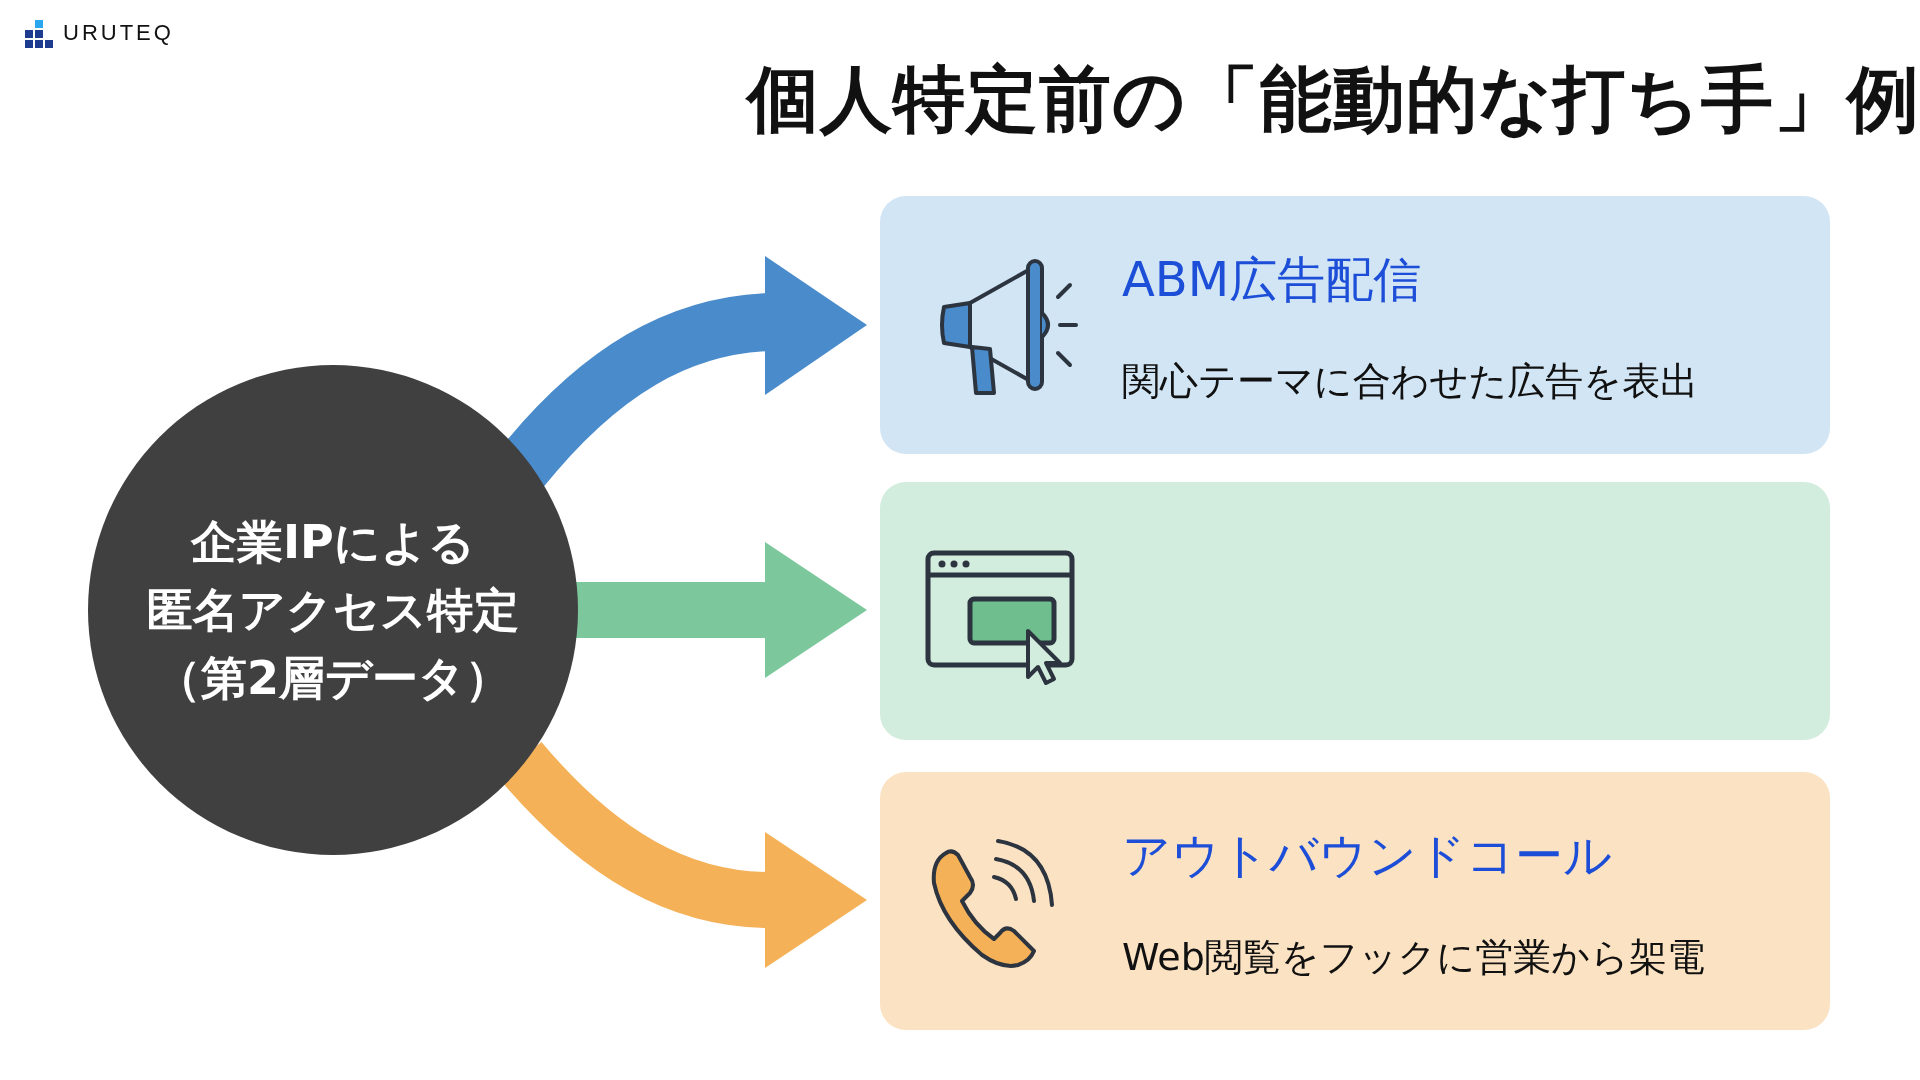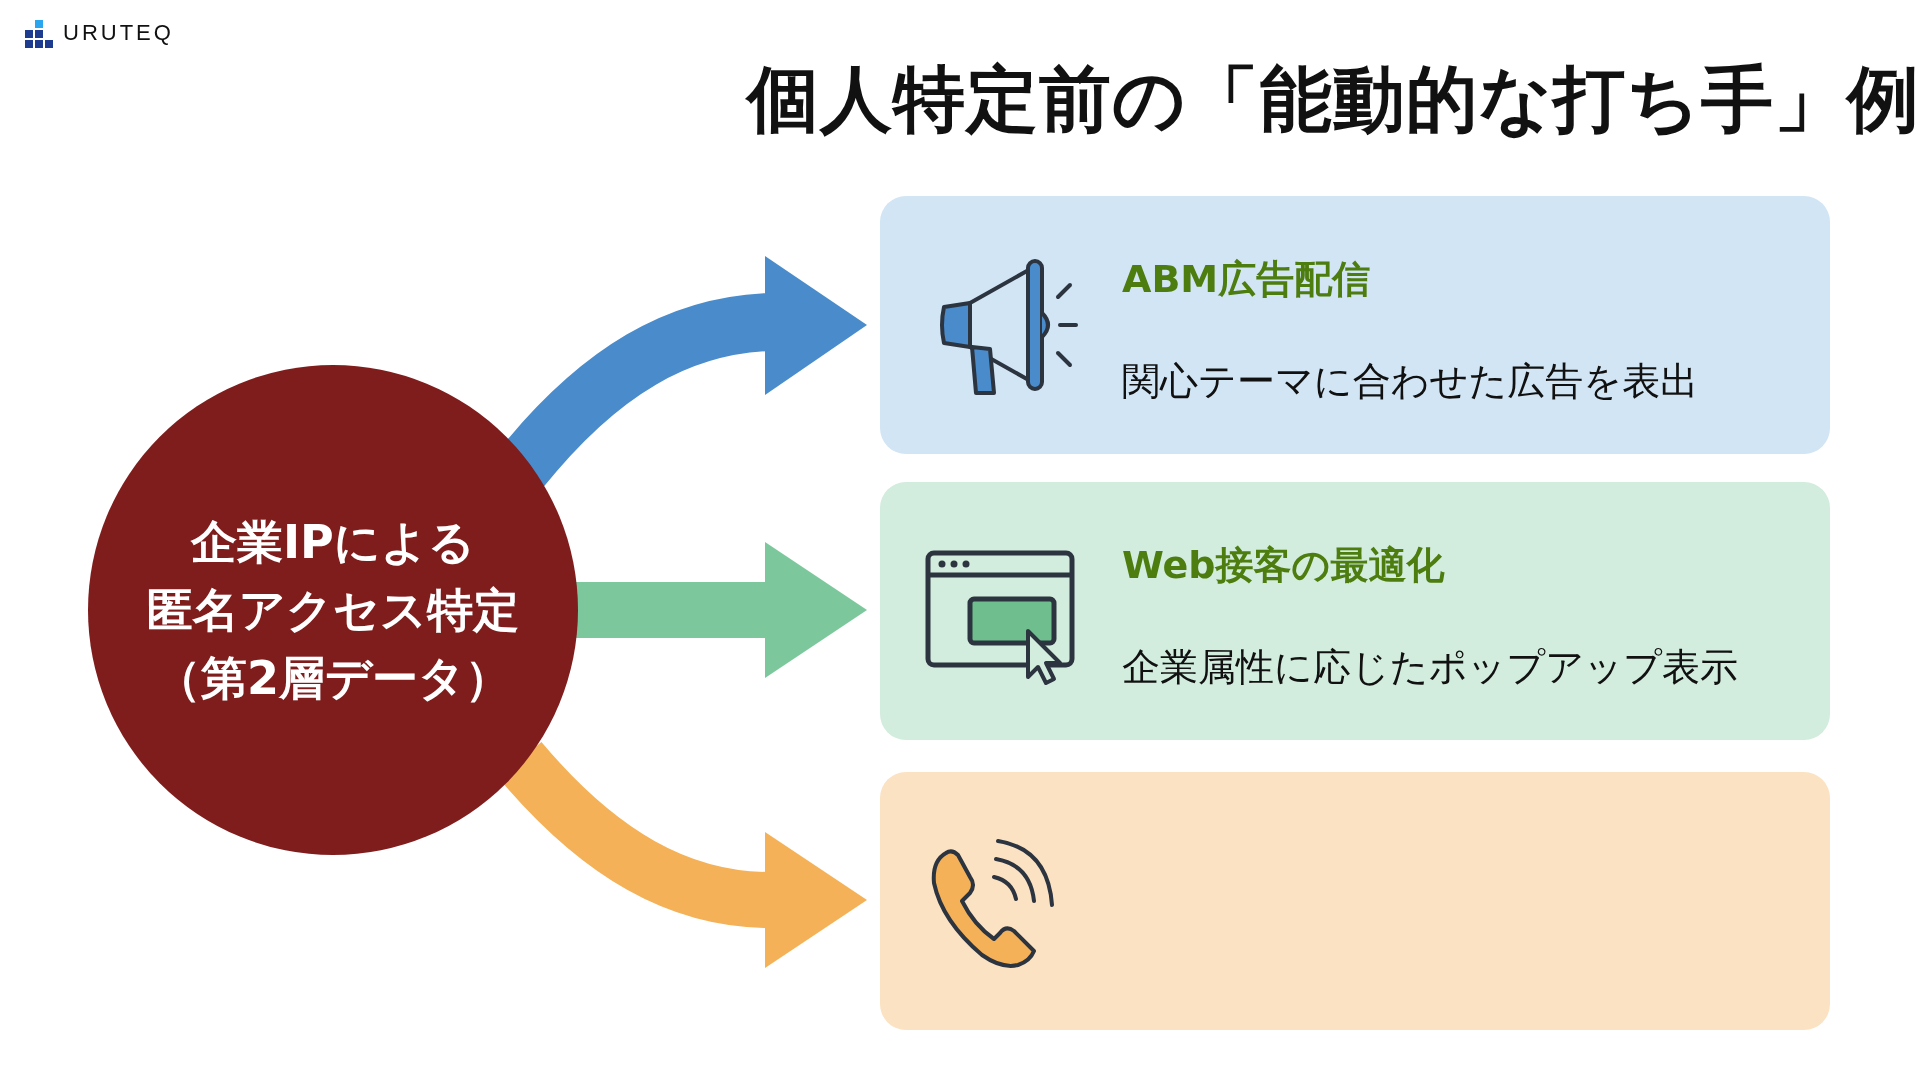--- a/index.html
+++ b/index.html
@@ -11,33 +11,33 @@
   .logo { position: absolute; left: 25px; top: 20px; display: flex; align-items: flex-start; gap: 10px; }
   .logo-mark { width: 28px; height: 28px; }
   .logo-text { font-size: 22px; letter-spacing: 3px; color: #111; font-family: "Liberation Sans", sans-serif; }
   .title {
     position: absolute; left: 0; right: 0; top: 52px; text-align: right;
     font-size: 72px; font-weight: bold; color: #111; letter-spacing: 1px;
   }
   svg.arrows { position: absolute; left: 0; top: 0; width: 1920px; height: 1080px; }
   .hub {
     position: absolute; left: 88px; top: 365px; width: 490px; height: 490px; border-radius: 50%;
-    background: #7f1d1d; display: flex; flex-direction: column; align-items: center; justify-content: center;
+    background: #404040; display: flex; flex-direction: column; align-items: center; justify-content: center;
     color: #fff; font-weight: bold; font-size: 46px; line-height: 68px; text-align: center;
   }
   .card {
     position: absolute; left: 880px; width: 950px; height: 258px; border-radius: 26px;
     display: flex; align-items: center;
   }
   .card-blue { top: 196px; background: #d1e5f4; }
   .card-green { top: 482px; background: #d2ecdd; }
   .card-orange { top: 772px; background: #fbe2c2; }
   .card-icon { width: 160px; height: 160px; margin-left: 42px; margin-right: 40px; flex: 0 0 auto; }
   .card-text { display: flex; flex-direction: column; }
-  .card-title { font-size: 38px; font-weight: bold; color: #4d7c0f; line-height: 80px; }
+  .card-title { font-size: 48px; font-weight: normal; color: #1d4ed8; line-height: 80px; }
   .card-sub { font-size: 38px; color: #111; line-height: 60px; margin-top: 32px; }
 </style>
 </head>
 <body>
 
 <div class="logo">
   <svg class="logo-mark" viewBox="0 0 28 28">
     <rect x="10" y="0" width="8" height="8" fill="#2aa6f0"></rect>
     <rect x="0" y="10" width="8" height="8" fill="#1d3b8f"></rect>
     <rect x="10" y="10" width="8" height="8" fill="#1d3b8f"></rect>
@@ -94,26 +94,26 @@
 <div class="card card-green">
   <svg class="card-icon" viewBox="0 0 160 160">
     <rect x="6" y="22" width="144" height="112" rx="6" fill="none" stroke="#2c3440" stroke-width="5"></rect>
     <line x1="6" y1="44" x2="150" y2="44" stroke="#2c3440" stroke-width="5"></line>
     <circle cx="20" cy="33" r="3.5" fill="#2c3440"></circle>
     <circle cx="32" cy="33" r="3.5" fill="#2c3440"></circle>
     <circle cx="44" cy="33" r="3.5" fill="#2c3440"></circle>
     <rect x="48" y="68" width="84" height="44" rx="4" fill="#6fbe8e" stroke="#2c3440" stroke-width="5"></rect>
     <path d="M106,100 L106,146 L116,136 L124,152 L132,148 L124,132 L138,132 Z" fill="#d2ecdd" stroke="#2c3440" stroke-width="4" stroke-linejoin="round"></path>
   </svg>
-  <div class="card-text">
-    <div class="card-title">Web接客の最適化</div>
-    <div class="card-sub">企業属性に応じたポップアップ表示</div>
-  </div>
 </div>
 
 <div class="card card-orange">
   <svg class="card-icon" viewBox="0 0 160 160">
     <path d="M24,32 Q10,40 12,62 Q20,100 60,134 Q80,148 96,144 Q108,140 112,130 L92,110 Q84,104 78,112 L72,118 Q52,104 40,80 L48,72 Q54,64 48,56 L36,34 Q30,28 24,32 Z" fill="#f4b157" stroke="#2c3440" stroke-width="4" stroke-linejoin="round"></path>
     <path d="M72,56 Q90,60 94,78" fill="none" stroke="#2c3440" stroke-width="4" stroke-linecap="round"></path>
     <path d="M74,38 Q108,44 112,80" fill="none" stroke="#2c3440" stroke-width="4" stroke-linecap="round"></path>
     <path d="M76,20 Q126,28 130,84" fill="none" stroke="#2c3440" stroke-width="4" stroke-linecap="round"></path>
   </svg>
+  <div class="card-text">
+    <div class="card-title">アウトバウンドコール</div>
+    <div class="card-sub">Web閲覧をフックに営業から架電</div>
+  </div>
 </div>
 
 </body></html>

